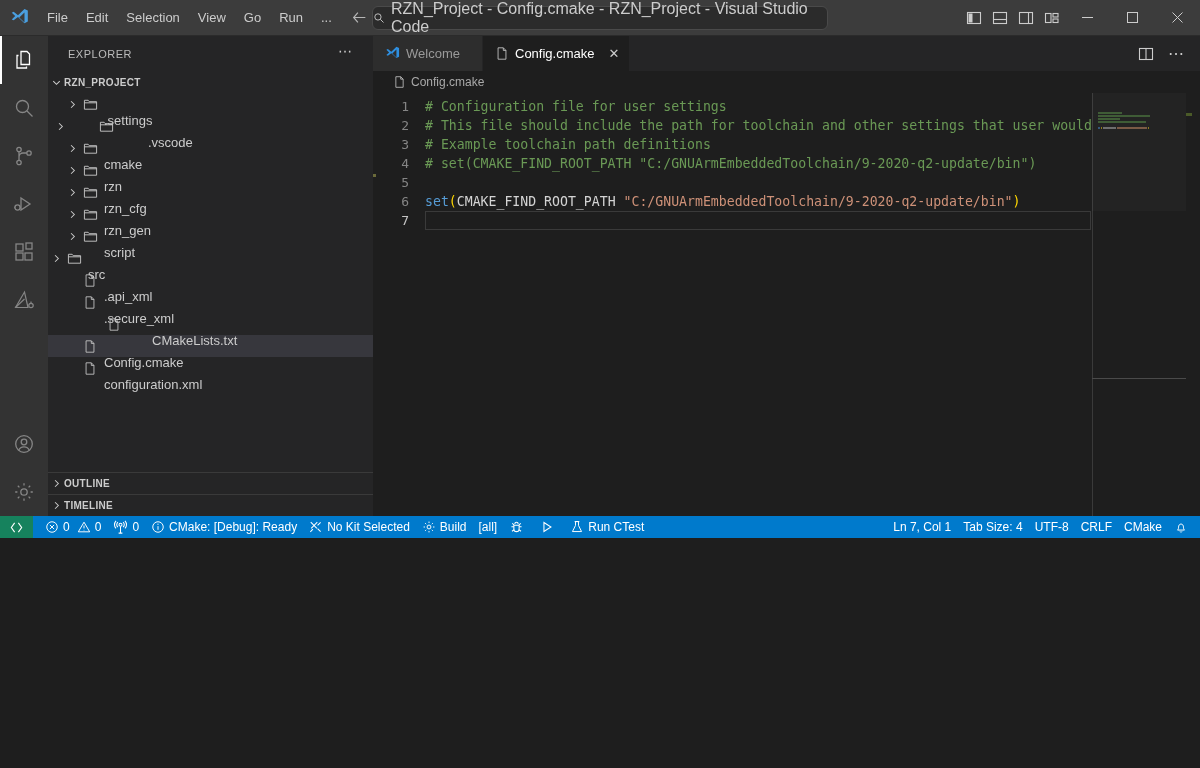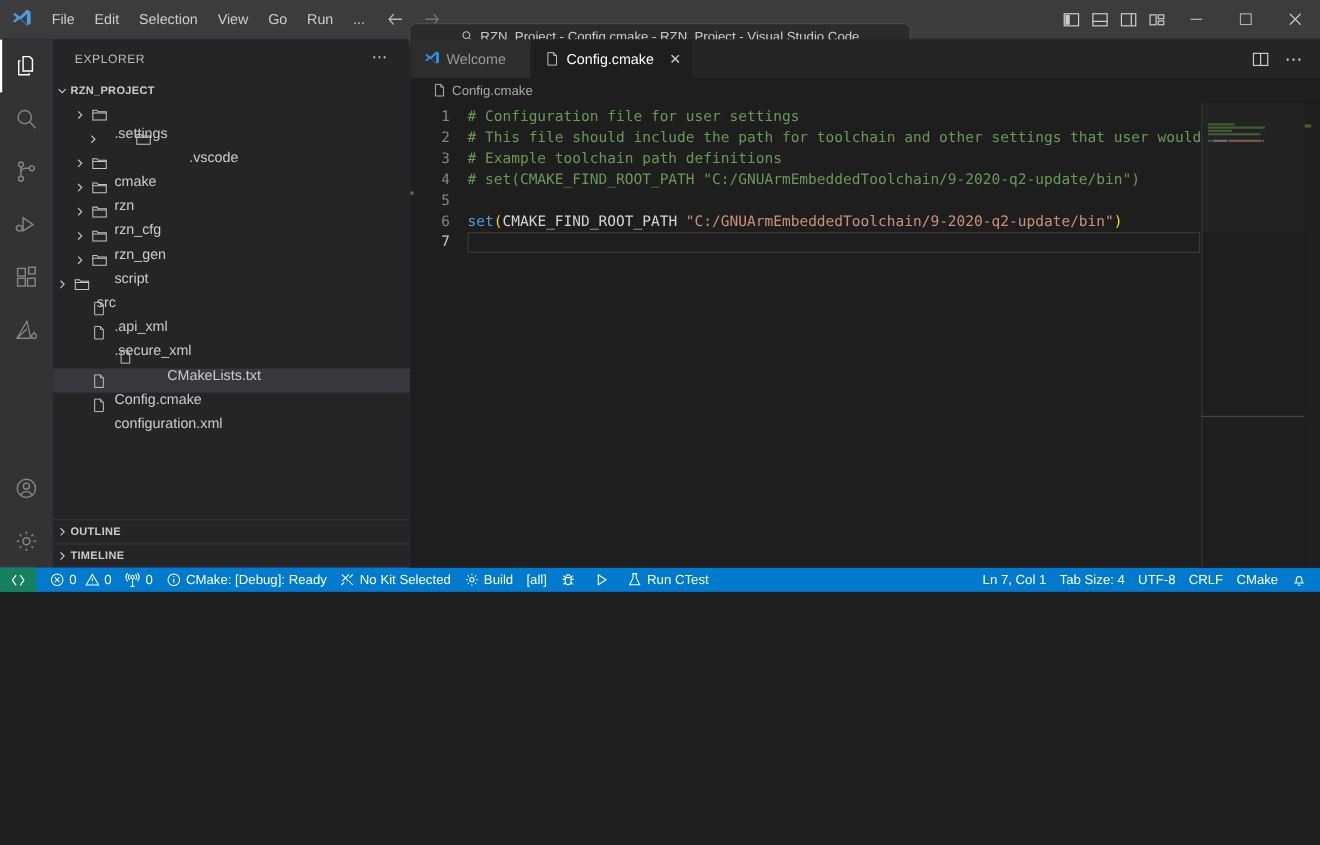--- a/index.html
+++ b/index.html
@@ -37,28 +37,28 @@
     border-radius: 3px;
     white-space: nowrap;
   }
   .nav-arrows { display: flex; align-items: center; margin-left: 10px; gap: 16px; }
   .nav-arrow { color: #cccccc; opacity: .85; display: flex; }
   .nav-arrow.disabled { opacity: .4; }
 
   .cmd-center {
     position: absolute;
     left: 50%; transform: translateX(-50%);
-    top: 21px;
+    top: 6px;
     width: 456px; height: 24px;
     background: #2b2b2b;
     border: 1px solid #4a4a4a;
     border-radius: 6px;
     display: flex; align-items: center; justify-content: center;
     gap: 6px;
-    color: #cccccc; font-size: 12px;
+    color: #cccccc; font-size: 16px;
   }
   .cmd-center .txt { color: #cccccc; }
 
   .tb-right {
     margin-left: auto; display: flex; align-items: center; height: 36px;
   }
   .layout-btn {
     width: 26px; height: 36px; display: flex; align-items: center; justify-content: center;
     color: #cccccc;
   }
@@ -442,21 +442,21 @@
                 </svg>
               </span>
               <span class="t-icon">
                 <svg width="15" height="15" viewBox="0 0 16 16" fill="none" stroke="#c5c5c5" stroke-width="1">
                   <path d="M1.5 3.5h4l1.2 1.5h7.8v8h-13z"></path>
                   <path d="M1.5 6.2h13"></path>
                 </svg>
               </span>
               <span class="t-label">.settings</span>
             </div>
-            <div class="tree-row" style="padding-left: 28px; gap: 28px;">
+            <div class="tree-row" style="padding-left: 4px; gap: 28px;">
               <span class="twisty">
                 <svg width="13" height="13" viewBox="0 0 16 16" fill="none" stroke="#cccccc" stroke-width="1.3">
                   <path d="M6.2 4 10.2 8l-4 4"></path>
                 </svg>
               </span>
               <span class="t-icon">
                 <svg width="15" height="15" viewBox="0 0 16 16" fill="none" stroke="#c5c5c5" stroke-width="1">
                   <path d="M1.5 3.5h4l1.2 1.5h7.8v8h-13z"></path>
                   <path d="M1.5 6.2h13"></path>
                 </svg>

